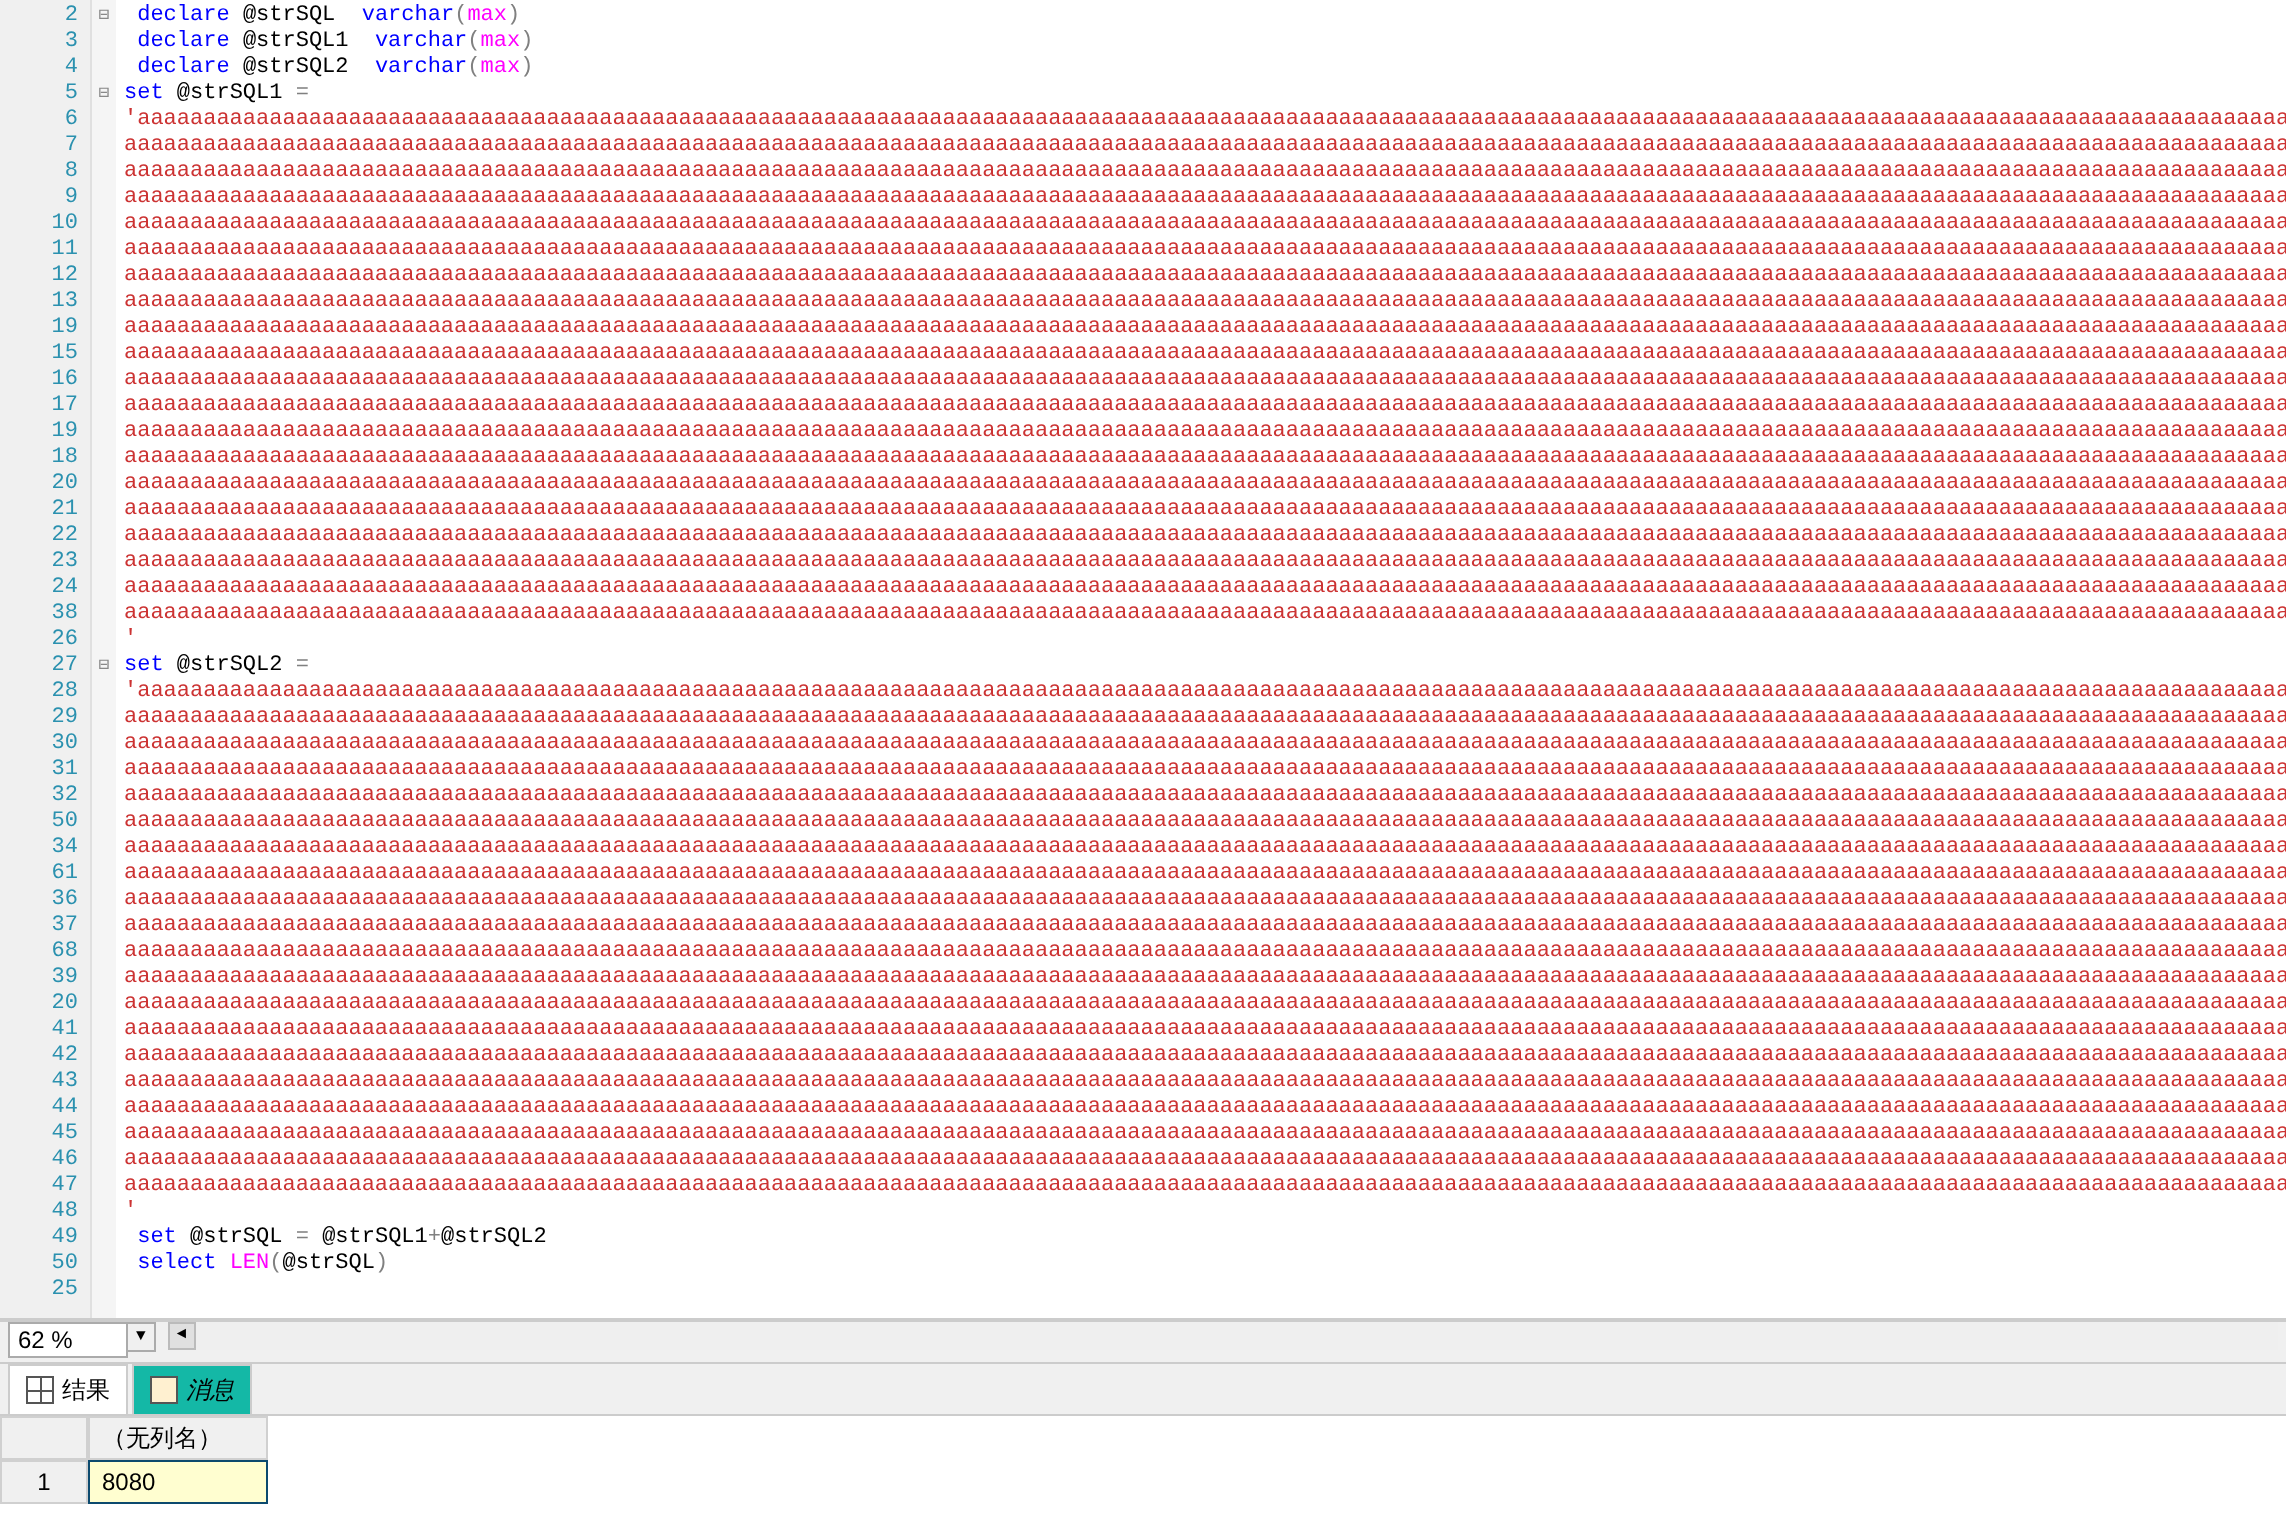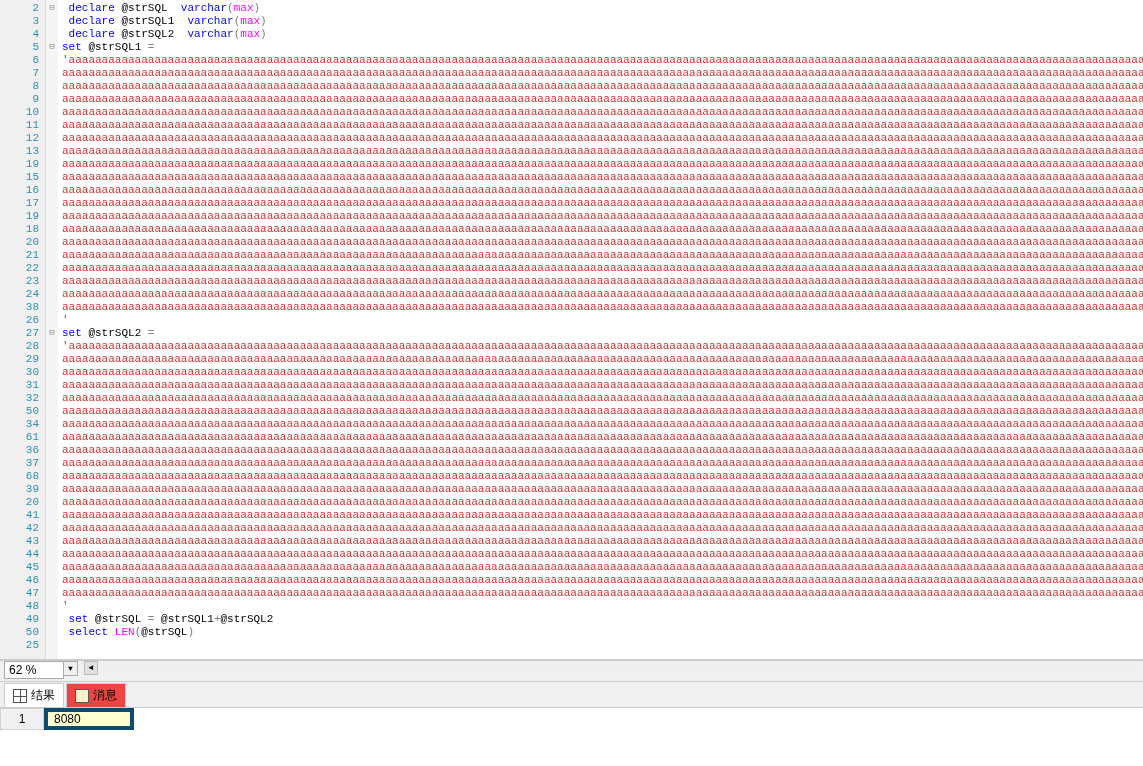--- a/index.html
+++ b/index.html
@@ -83,21 +83,20 @@
       margin-left: -1px;
     }
     .scroll-track { flex: 1; margin-left: 6px; height: 14px; background: #efefef; display:flex; align-items:center;}
     .scroll-btn { width:14px; height:14px; background:#e0e0e0; border:1px solid #bbb; font-size:8px; text-align:center; line-height:12px;}
     
     .tabs-bar {
       height: 26px;
       background: #f0f0f0;
       border-bottom: 1px solid #ccc;
       display: flex;
-      align-items: flex-end;
       padding-left: 4px;
       gap: 2px;
       font-family: 'Microsoft YaHei', 'Segoe UI', Tahoma, sans-serif;
     }
     .results-tab {
       display: flex;
       align-items: center;
       gap: 4px;
       padding: 3px 8px;
       border: 1px solid #ccc;
@@ -141,21 +140,21 @@
       width: 90px;
     }
     .grid-rhcell {
       width: 44px;
       background: #f0f0f0;
       justify-content: center;
     }
     .grid-cell {
       width: 90px;
       background: #fffed0;
-      border: 4px solid #0c4a6e;
+      border: 1px solid #0c4a6e;
     }
   </style>
 </head>
 <body>
 
 <div class="editor-container">
   <div class="gutter" id="gutter">
       <div class="line-num">2</div>
       <div class="line-num">3</div>
       <div class="line-num">4</div>
@@ -268,24 +267,28 @@
   <div class="scroll-track">
     <div class="scroll-btn">◄</div>
   </div>
 </div>
 
 <div class="tabs-bar">
   <div class="results-tab">
     <span class="tab-icon grid-icon"></span>
     <span>结果</span>
   </div>
-  <div class="results-tab" style="background:#ef4444;">
+  <div class="results-tab" style="background:#14b8a6;font-style:italic;">
     <span class="tab-icon msg-icon"></span>
     <span>消息</span>
   </div>
 </div>
 
 <div class="results-grid">
+  <div class="grid-header">
+    <div class="grid-corner"></div>
+    <div class="grid-hcell">（无列名）</div>
+  </div>
   <div class="grid-row">
     <div class="grid-rhcell">1</div>
     <div class="grid-cell">8080</div>
   </div>
 </div>
 
 </body></html>

